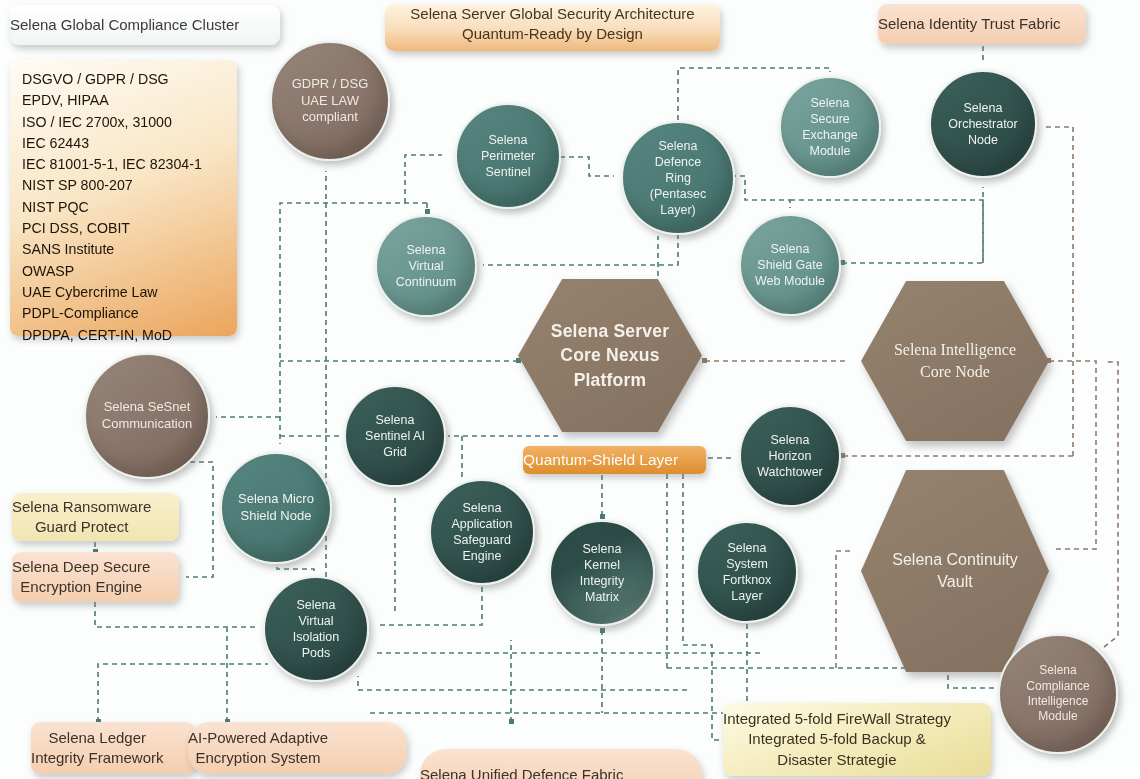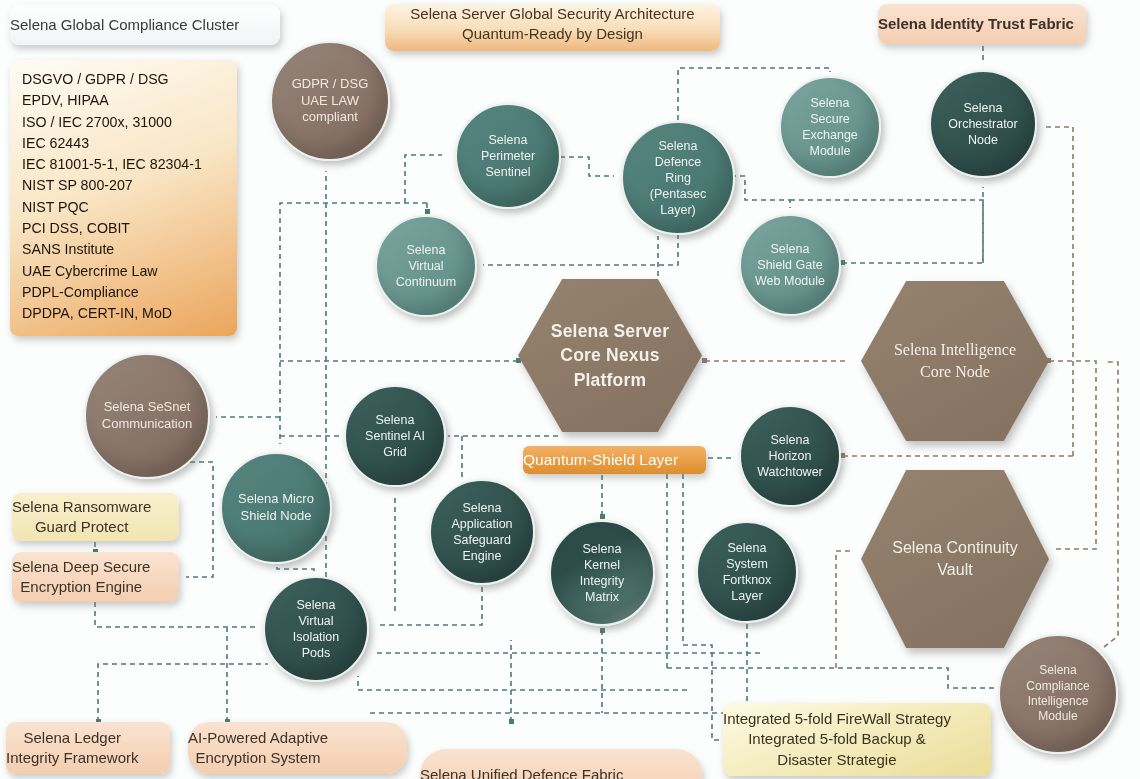--- a/index.html
+++ b/index.html
@@ -132,53 +132,54 @@
 
   <div class="box b-white" style="left:10px;top:5px;width:270px;height:40px;">
     <span class="lbl">Selena Global Compliance Cluster</span>
   </div>
 
   <div class="box b-cream" style="left:385px;top:4px;width:335px;height:47px;flex-direction:column;">
     <span class="lbl">Selena Server Global Security Architecture</span>
     <span class="lbl">Quantum-Ready by Design</span>
   </div>
 
-  <div class="box b-peach" style="left:878px;top:4px;width:208px;height:40px;font-weight:bold;">
+  <div class="box b-peach" style="left:878px;top:4px;width:208px;height:40px;">
     <span class="lbl">Selena Identity Trust Fabric</span>
   </div>
 
   <div class="box b-list" style="left:10px;top:60px;width:227px;height:276px;">
     <div class="std">DSGVO / GDPR / DSG</div>
     <div class="std">EPDV, HIPAA</div>
     <div class="std">ISO / IEC 2700x, 31000</div>
     <div class="std">IEC 62443</div>
     <div class="std">IEC 81001-5-1, IEC 82304-1</div>
     <div class="std">NIST SP 800-207</div>
     <div class="std">NIST PQC</div>
     <div class="std">PCI DSS, COBIT</div>
     <div class="std">SANS Institute</div>
+    <div class="std">OWASP</div>
     <div class="std">UAE Cybercrime Law</div>
     <div class="std">PDPL-Compliance</div>
     <div class="std">DPDPA, CERT-IN, MoD</div>
   </div>
 
   <div class="hex hex-big" style="left:518px;top:279px;width:184px;height:153px;">
     <div class="hex-inner">
         <span class="lbl">Selena Server
 Core Nexus
 Platform</span>
       </div>
   </div>
   <div class="hex" style="left:861px;top:281px;width:188px;height:160px;font-family:Liberation Serif, serif;">
     <div class="hex-inner">
         <span class="lbl">Selena Intelligence
 Core Node</span>
       </div>
   </div>
-  <div class="hex" style="left:861px;top:470px;width:188px;height:178px;">
+  <div class="hex" style="left:861px;top:470px;width:188px;height:202px;">
     <div class="hex-inner">
         <span class="lbl">Selena Continuity
 Vault</span>
       </div>
   </div>
 
   <div class="circle c-brown fs13" style="left:270px;top:41px;width:120px;height:120px;">
     <span class="lbl">GDPR / DSG
 UAE LAW
 compliant</span>
@@ -269,21 +270,21 @@
     <span class="lbl">Quantum-Shield Layer</span>
   </div>
   <div class="box b-yellow" style="left:12px;top:493px;width:167px;height:48px;">
     <span class="lbl">Selena Ransomware
 Guard Protect</span>
   </div>
   <div class="box b-peach" style="left:12px;top:552px;width:167px;height:50px;">
     <span class="lbl">Selena Deep Secure
 Encryption Engine</span>
   </div>
-  <div class="box b-peach" style="left:6px;top:722px;width:164px;height:52px;">
+  <div class="box b-peach" style="left:31px;top:722px;width:164px;height:52px;">
     <span class="lbl">Selena Ledger
 Integrity Framework</span>
   </div>
   <div class="box b-peach" style="left:188px;top:722px;width:219px;height:52px;border-radius:21px;">
     <span class="lbl">AI-Powered Adaptive
 Encryption System</span>
   </div>
   <div class="box b-peach" style="left:420px;top:749px;width:282px;height:52px;border-radius:26px;">
     <span class="lbl">Selena Unified Defence Fabric</span>
   </div>

